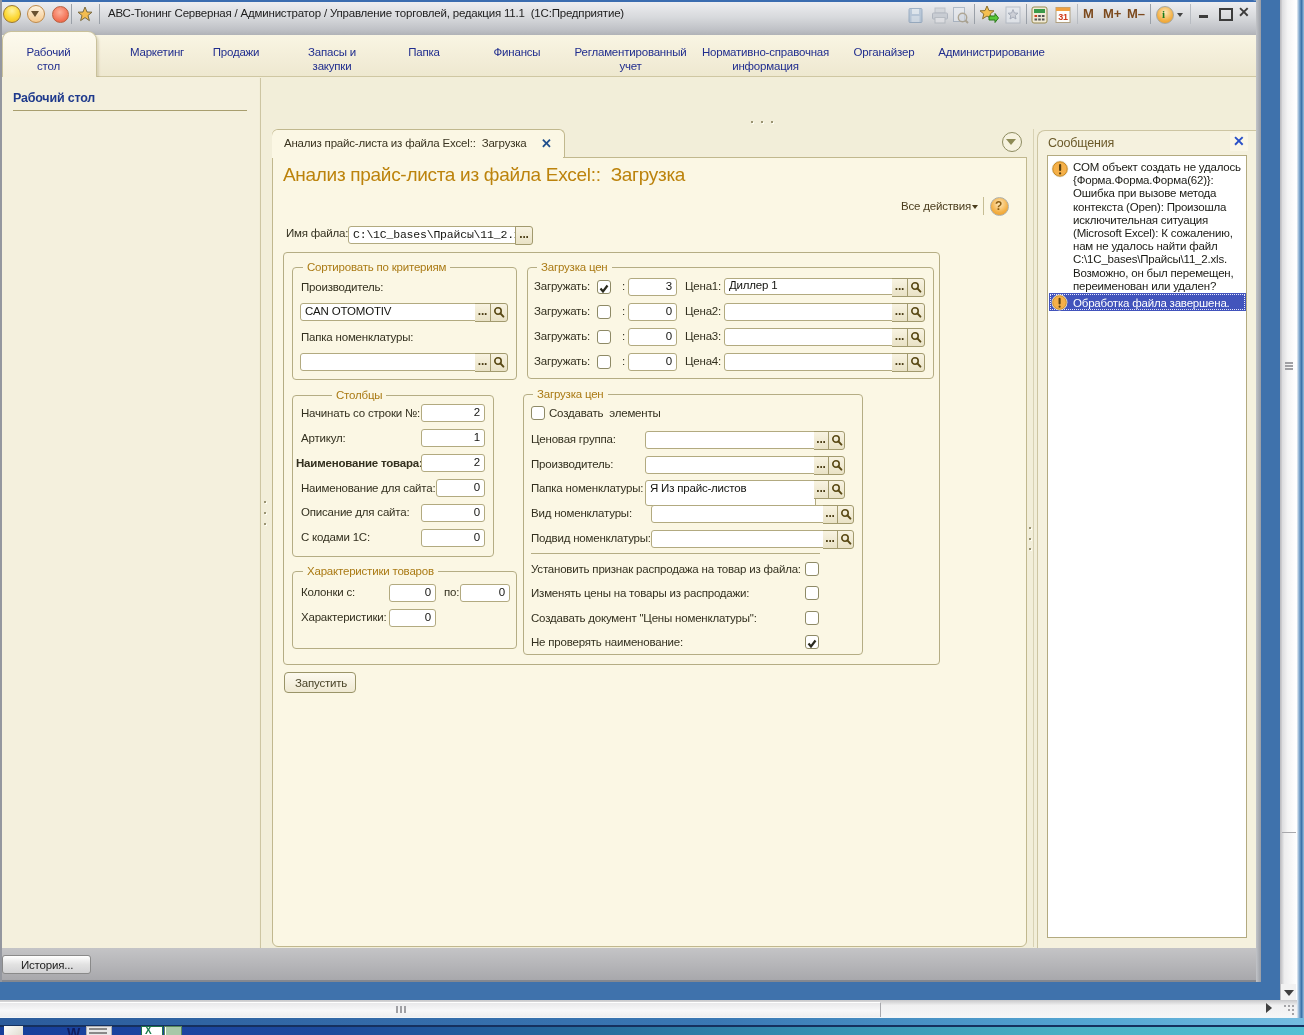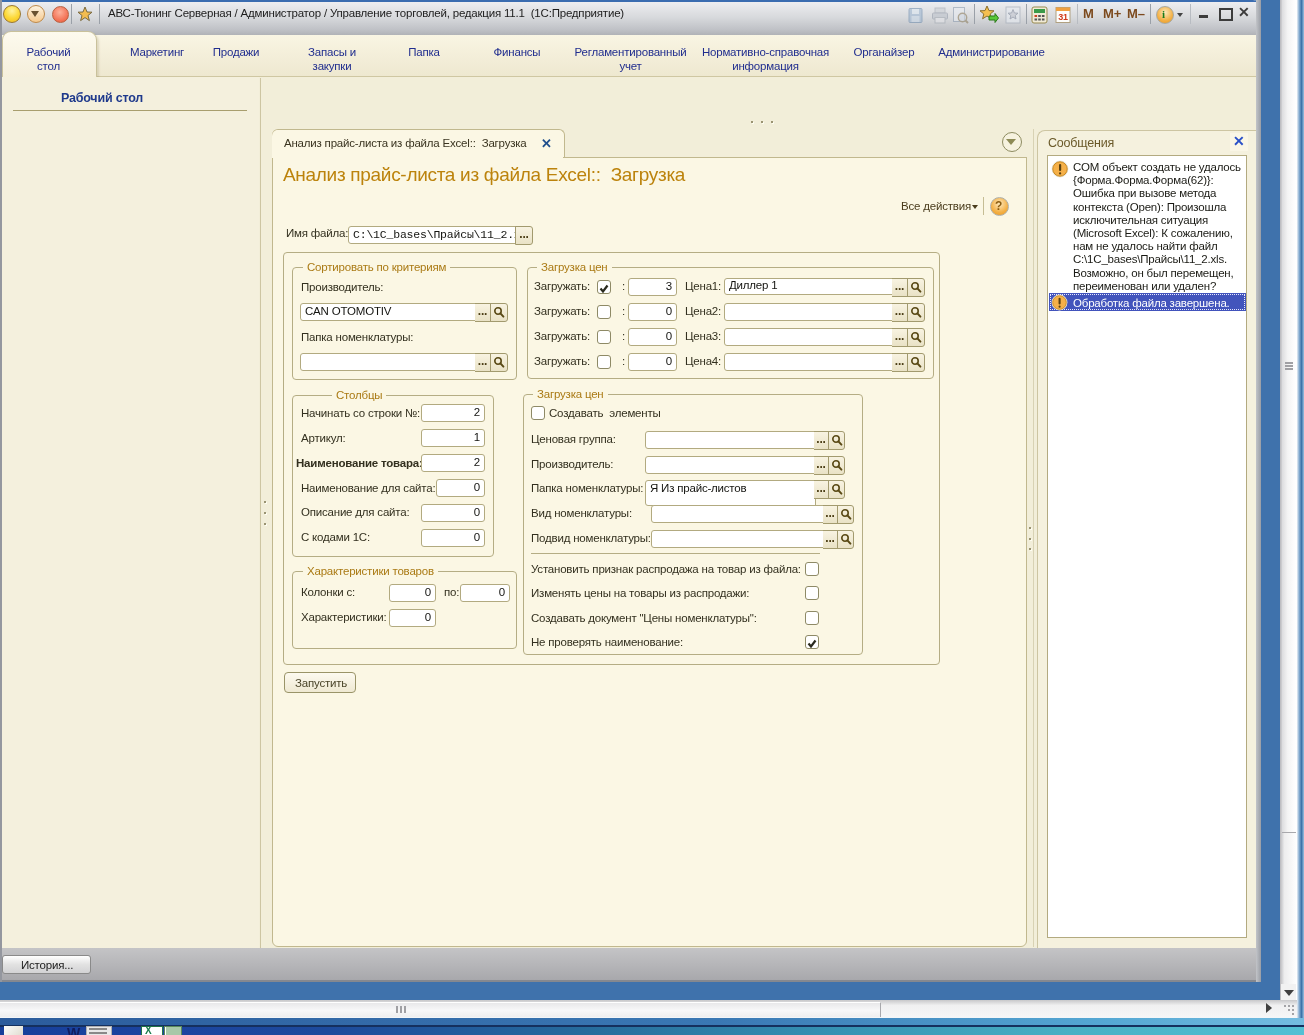--- a/index.html
+++ b/index.html
@@ -103,21 +103,21 @@
     <div class="abs" style="left:471px;top:46px;width:92px;text-align:center;">Финансы</div>
     <div class="abs" style="left:567px;top:44.5px;width:127px;text-align:center;line-height:14px;">Регламентированный<br>учет</div>
     <div class="abs" style="left:695px;top:44.5px;width:141px;text-align:center;line-height:14px;">Нормативно-справочная<br>информация</div>
     <div class="abs" style="left:838px;top:46px;width:92px;text-align:center;">Органайзер</div>
     <div class="abs" style="left:930px;top:46px;width:123px;text-align:center;">Администрирование</div>
   </div>
 
   <div class="abs" style="left:0;top:77px;width:1259px;height:871px;background:#f2eed9;"></div>
 
   <div class="abs" style="left:2px;top:77px;width:257px;height:871px;background:#f4f0dd;"></div>
-  <div class="abs" style="left:13px;top:91px;font-size:12.5px;font-weight:bold;color:#1f3a8c;margin-left:48px;">Рабочий стол</div>
+  <div class="abs" style="left:13px;top:91px;font-size:12.5px;font-weight:bold;color:#1f3a8c;">Рабочий стол</div>
   <div class="abs" style="left:13px;top:110px;width:234px;height:1px;background:#a89e6e;"></div>
   <div class="abs" style="left:260px;top:78px;width:1px;height:870px;background:#cdc5a2;"></div>
   <div class="dot" style="left:264px;top:501px;"></div>
   <div class="dot" style="left:264px;top:512px;"></div>
   <div class="dot" style="left:264px;top:523px;"></div>
 
   <div class="dot" style="left:751px;top:121px;"></div>
   <div class="dot" style="left:761px;top:121px;"></div>
   <div class="dot" style="left:771px;top:121px;"></div>
 

